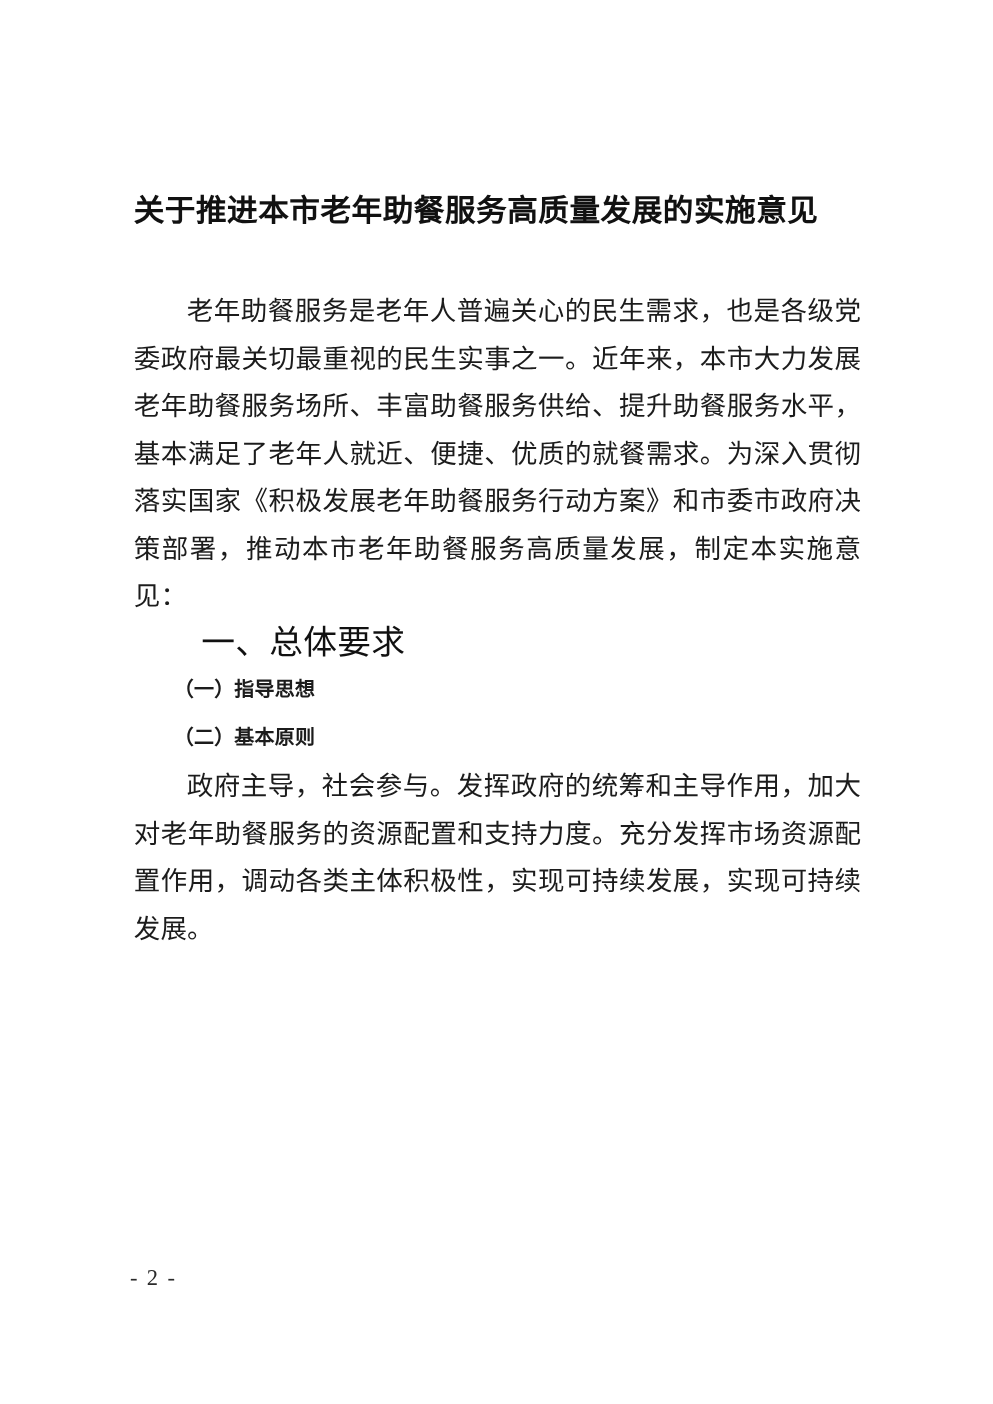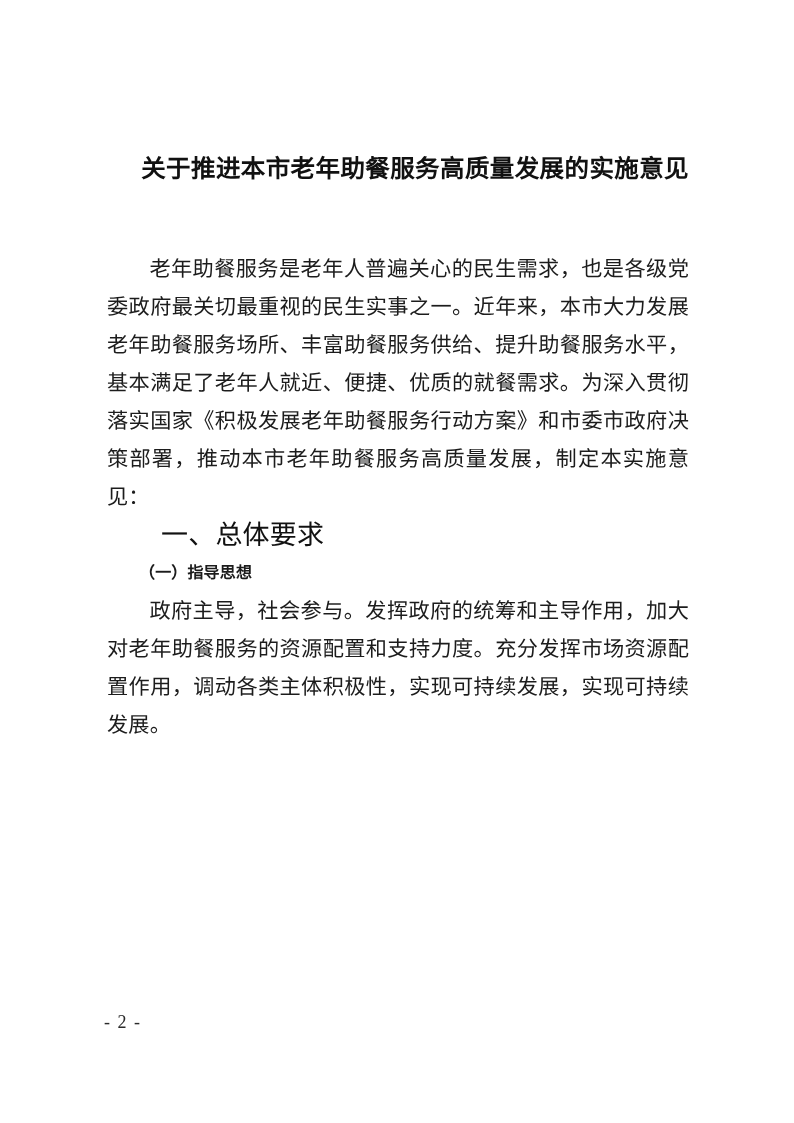--- a/index.html
+++ b/index.html
@@ -29,42 +29,42 @@
     width: 582px;
   }
 
   
   .doc-title {
     font-family: "DejaVu Sans", "Liberation Sans", sans-serif;
     font-weight: 700;
     font-size: 24.5px;
     line-height: 34px;
     letter-spacing: 0.4px;
-    text-align: right;
+    text-align: left;
     color: #111111;
     margin: 0 0 0 0;
     padding-top: 6px;
     white-space: nowrap;
   }
 
   
   .para {
     font-family: "Liberation Serif", "DejaVu Serif", serif;
     font-size: 21.2px;
     line-height: 38px;
     text-align: justify;
     text-justify: inter-ideograph;
     text-indent: 2em;
     margin: 0;
     color: #1c1c1c;
     letter-spacing: 0.15px;
   }
 
   .para.first {
-    margin-top: 64px;
+    margin-top: 44px;
   }
 
   
   .h1-cn {
     font-family: "DejaVu Sans", "Liberation Sans", sans-serif;
     font-weight: 400;
     font-size: 27px;
     line-height: 38px;
     text-indent: 2em;
     margin: 0;
@@ -105,20 +105,21 @@
 
     <h1 class="doc-title">关于推进本市老年助餐服务高质量发展的实施意见</h1>
 
     <p class="para first">老年助餐服务是老年人普遍关心的民生需求，也是各级党委政府最关切最重视的民生实事之一。近年来，本市大力发展老年助餐服务场所、丰富助餐服务供给、提升助餐服务水平，基本满足了老年人就近、便捷、优质的就餐需求。为深入贯彻落实国家《积极发展老年助餐服务行动方案》和市委市政府决策部署，推动本市老年助餐服务高质量发展，制定本实施意见：</p>
 
     <h2 class="h1-cn">一、总体要求</h2>
 
     <h3 class="h2-cn">（一）指导思想</h3>
 
 
+    <h3 class="h2-cn">（二）基本原则</h3>
 
 
     <p class="para">政府主导，社会参与。发挥政府的统筹和主导作用，加大对老年助餐服务的资源配置和支持力度。充分发挥市场资源配置作用，调动各类主体积极性，实现可持续发展，实现可持续发展。</p>
 
   </div>
 
   <div class="page-number">- 2 -</div>
 
 </div>
 

